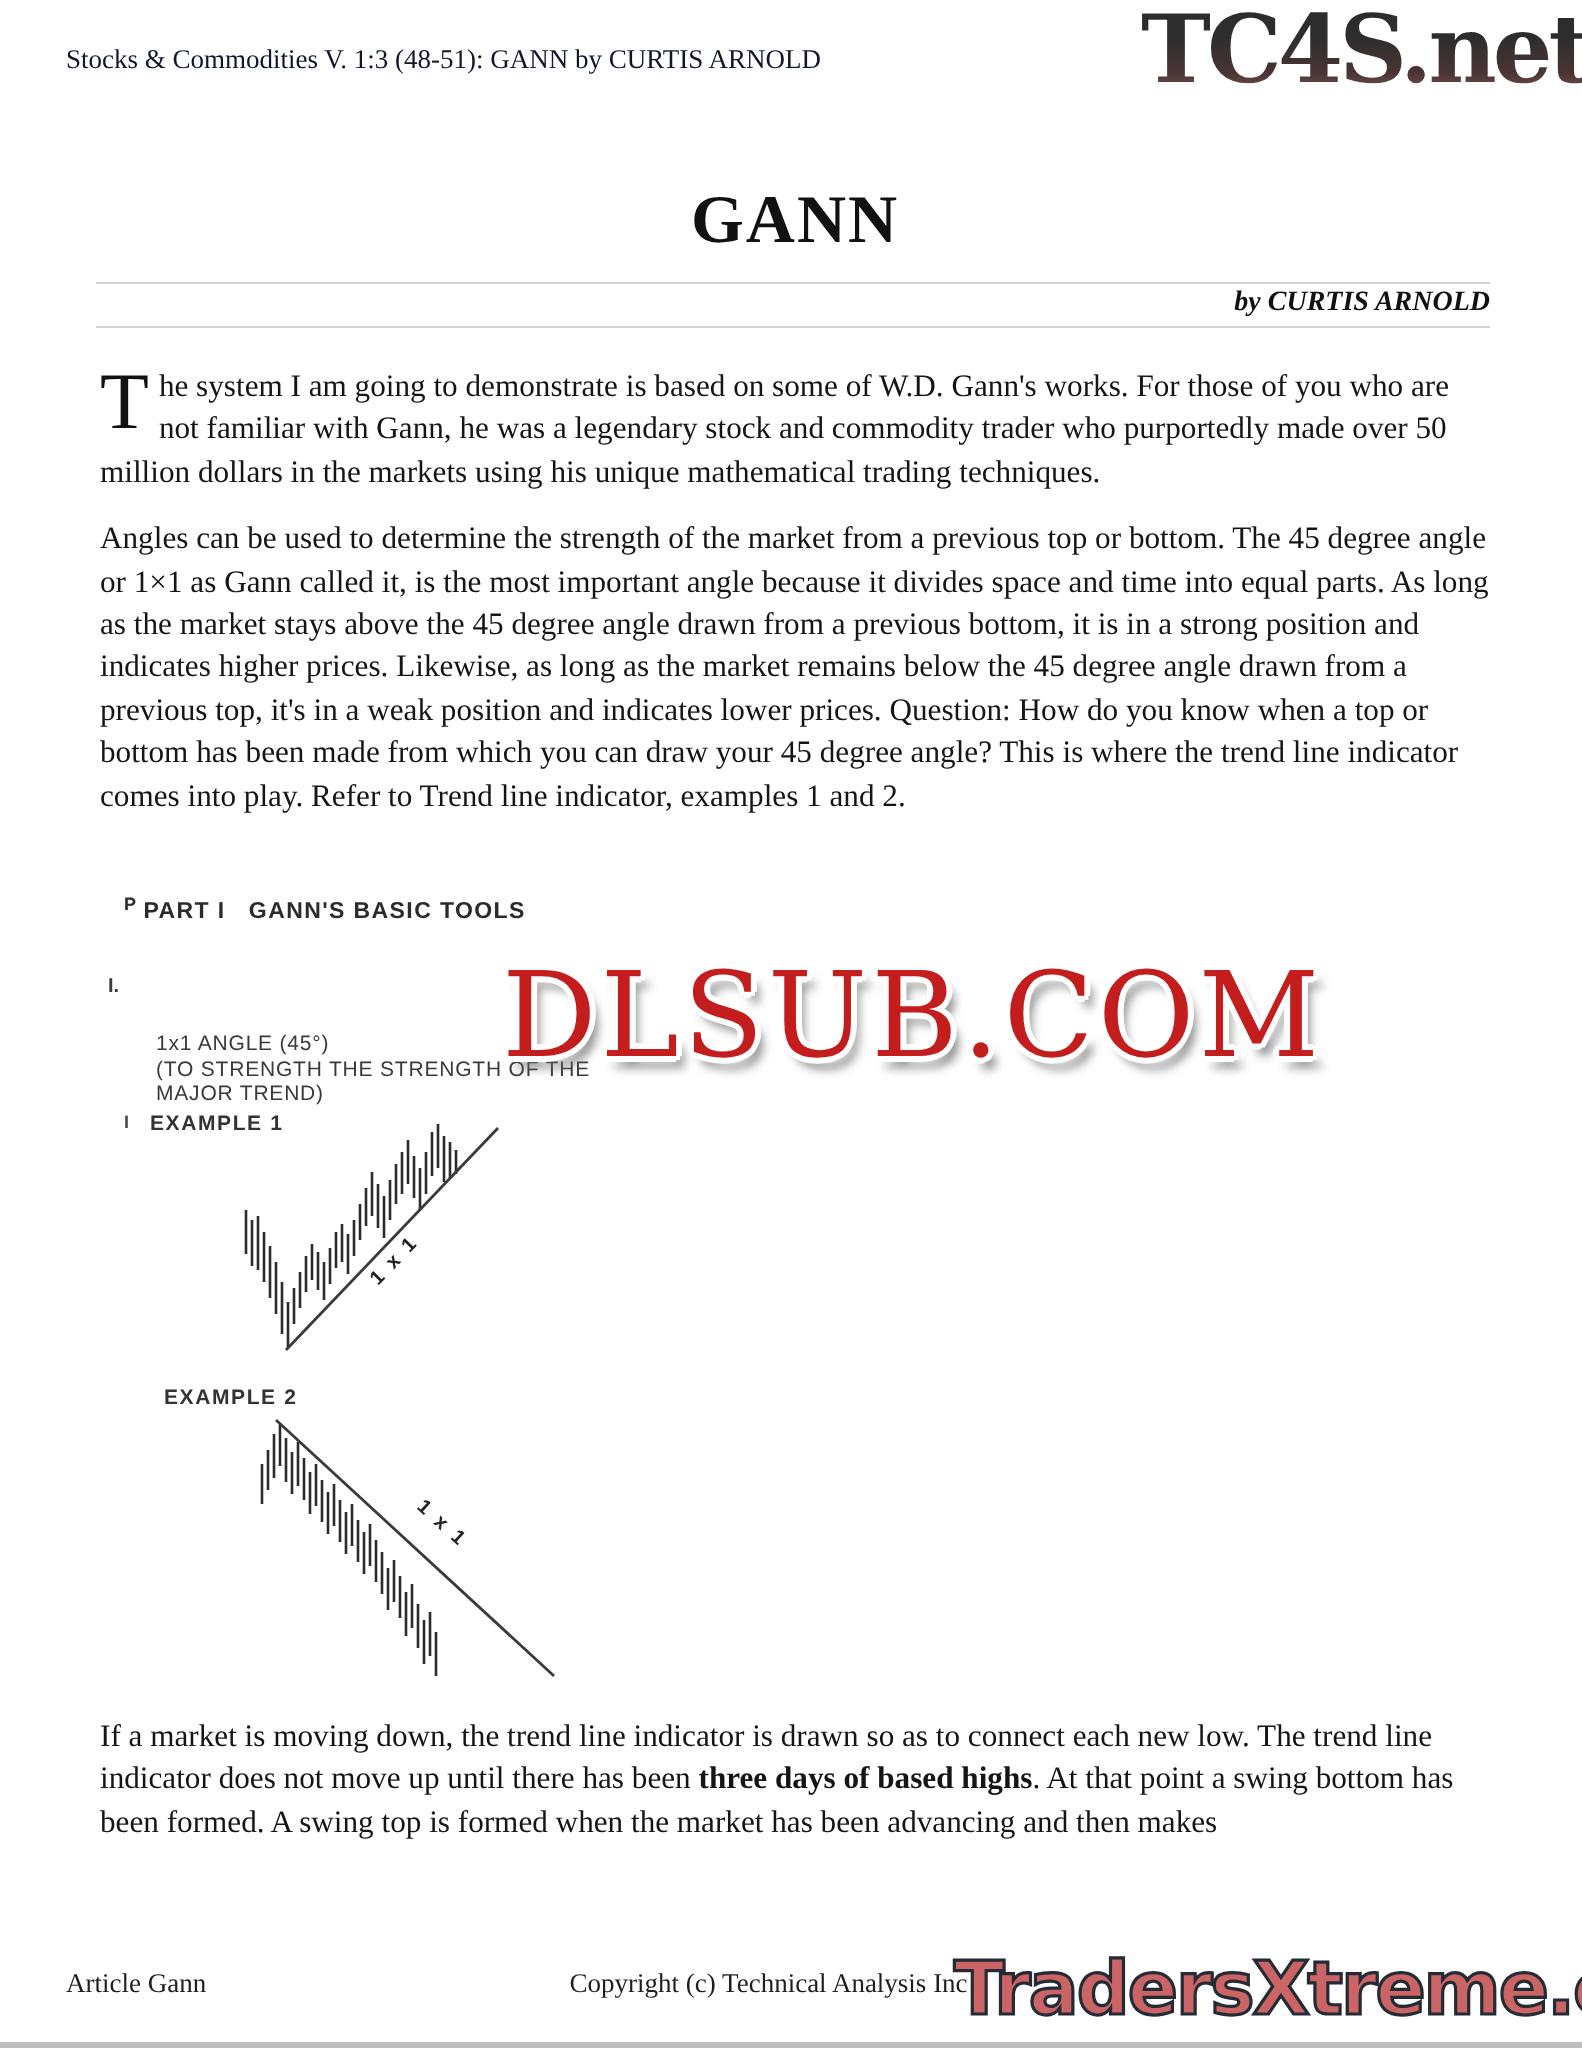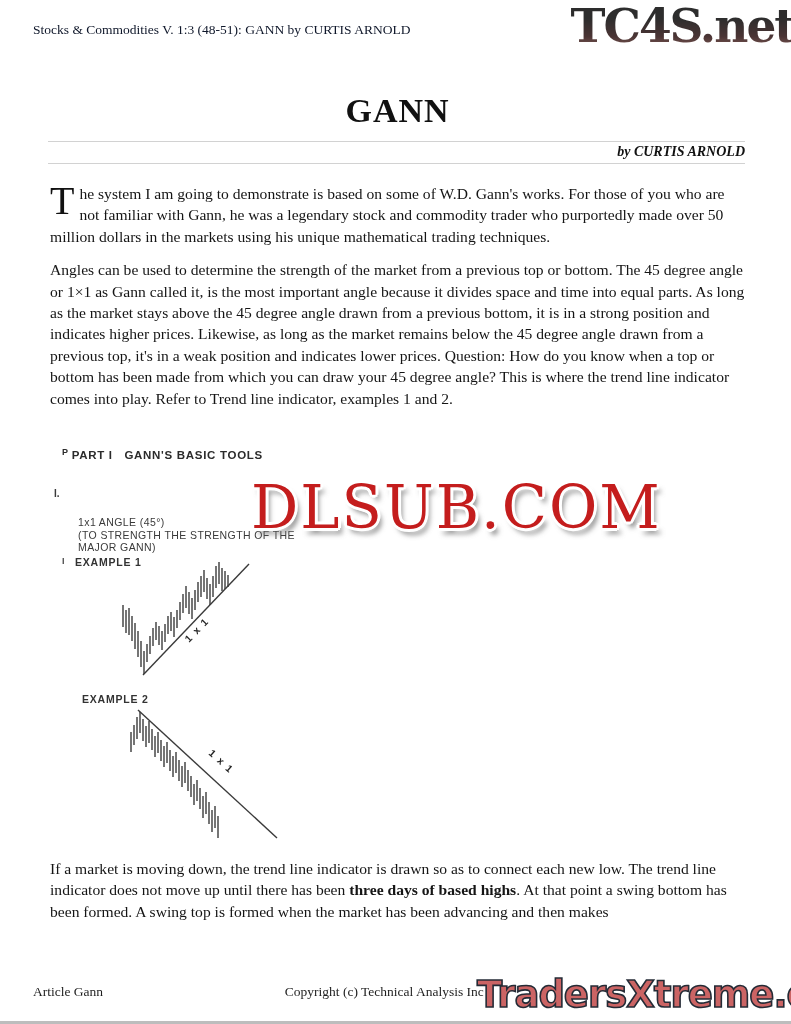--- a/index.html
+++ b/index.html
@@ -81,21 +81,21 @@
     <p><span class="dropcap">T</span><span>he system I am going to demonstrate is based on some of W.D. Gann's works. For those of you who are not familiar with Gann, he was a legendary stock and commodity trader who purportedly made over 50 million dollars in the markets using his unique mathematical trading techniques.</span></p>
     <p>Angles can be used to determine the strength of the market from a previous top or bottom. The 45 degree angle or 1×1 as Gann called it, is the most important angle because it divides space and time into equal parts. As long as the market stays above the 45 degree angle drawn from a previous bottom, it is in a strong position and indicates higher prices. Likewise, as long as the market remains below the 45 degree angle drawn from a previous top, it's in a weak position and indicates lower prices. Question: How do you know when a top or bottom has been made from which you can draw your 45 degree angle? This is where the trend line indicator comes into play. Refer to Trend line indicator, examples 1 and 2.</p>
   </div>
 
   <div class="part-heading"><sup>P</sup><span>PART I   GANN'S BASIC TOOLS</span></div>
 
   <div class="tool-marker">I.</div>
   <div class="tool-label">
     <div>1x1 ANGLE (45°)</div>
     <div>(TO STRENGTH THE STRENGTH OF THE</div>
-    <div>MAJOR GANN)</div>
+    <div>MAJOR TREND)</div>
   </div>
 
   <span class="ex-marker ex1-marker">I</span>
   <span class="ex-label ex1-label">EXAMPLE 1</span>
   <div class="chart chart-example1"><svg width="150" height="132" viewBox="0 0 150 132">
         <line x1="10" y1="52" x2="10" y2="74" stroke="#2b2b2b" stroke-width="1.3"></line>
         <line x1="13" y1="57" x2="13" y2="80" stroke="#2b2b2b" stroke-width="1.3"></line>
         <line x1="16" y1="55" x2="16" y2="82" stroke="#2b2b2b" stroke-width="1.3"></line>
         <line x1="19" y1="63" x2="19" y2="88" stroke="#2b2b2b" stroke-width="1.3"></line>
         <line x1="22" y1="70" x2="22" y2="96" stroke="#2b2b2b" stroke-width="1.3"></line>

